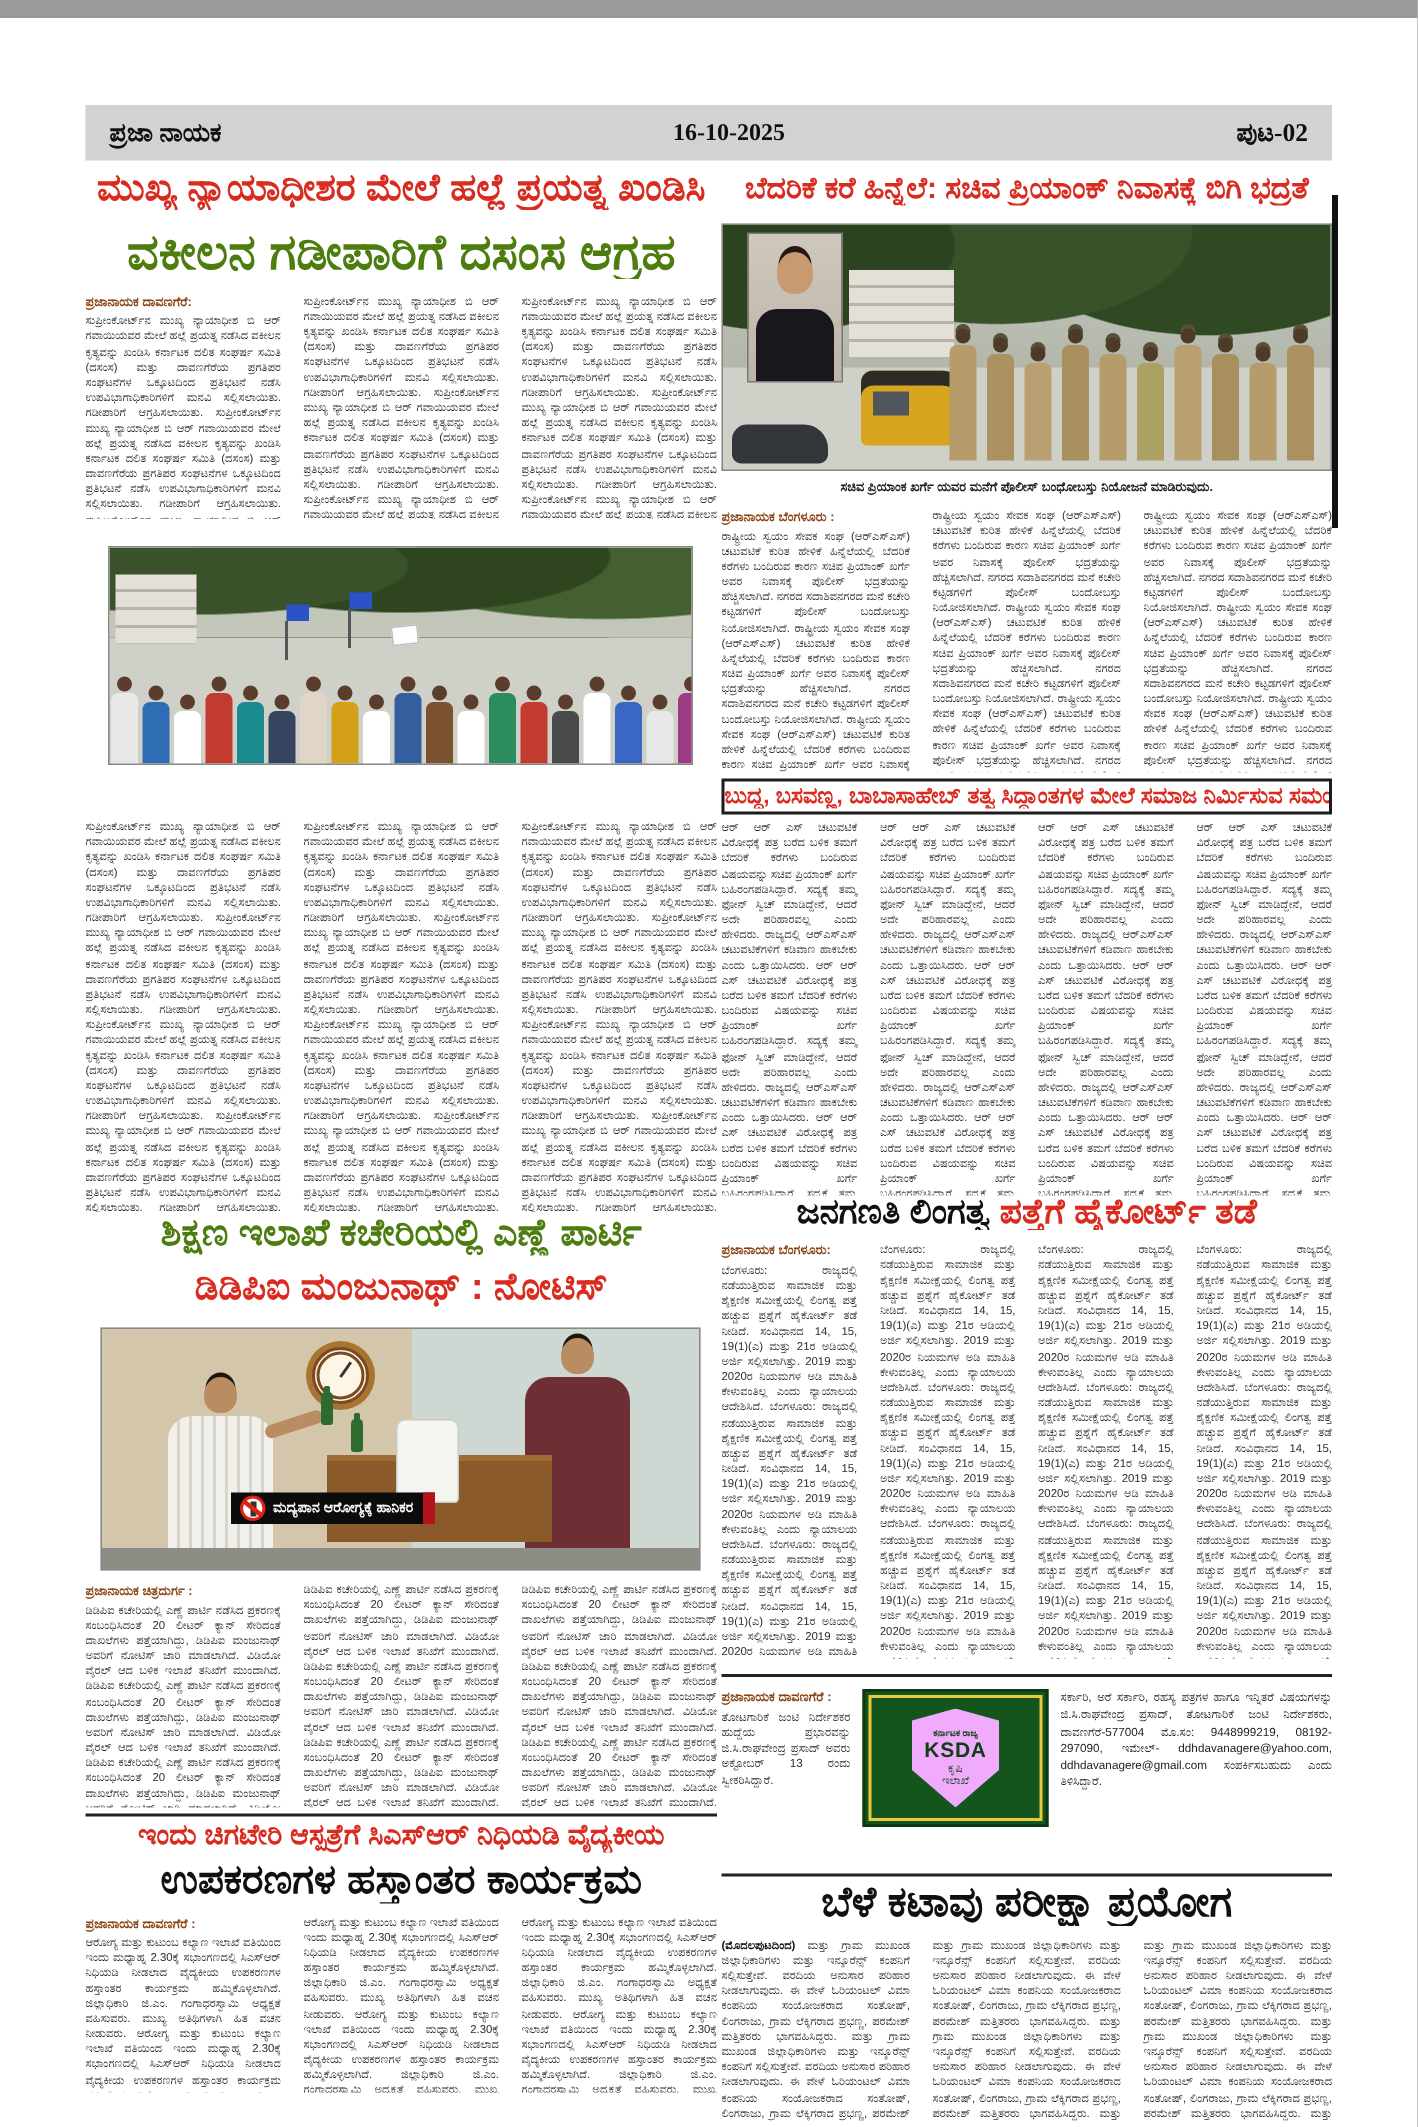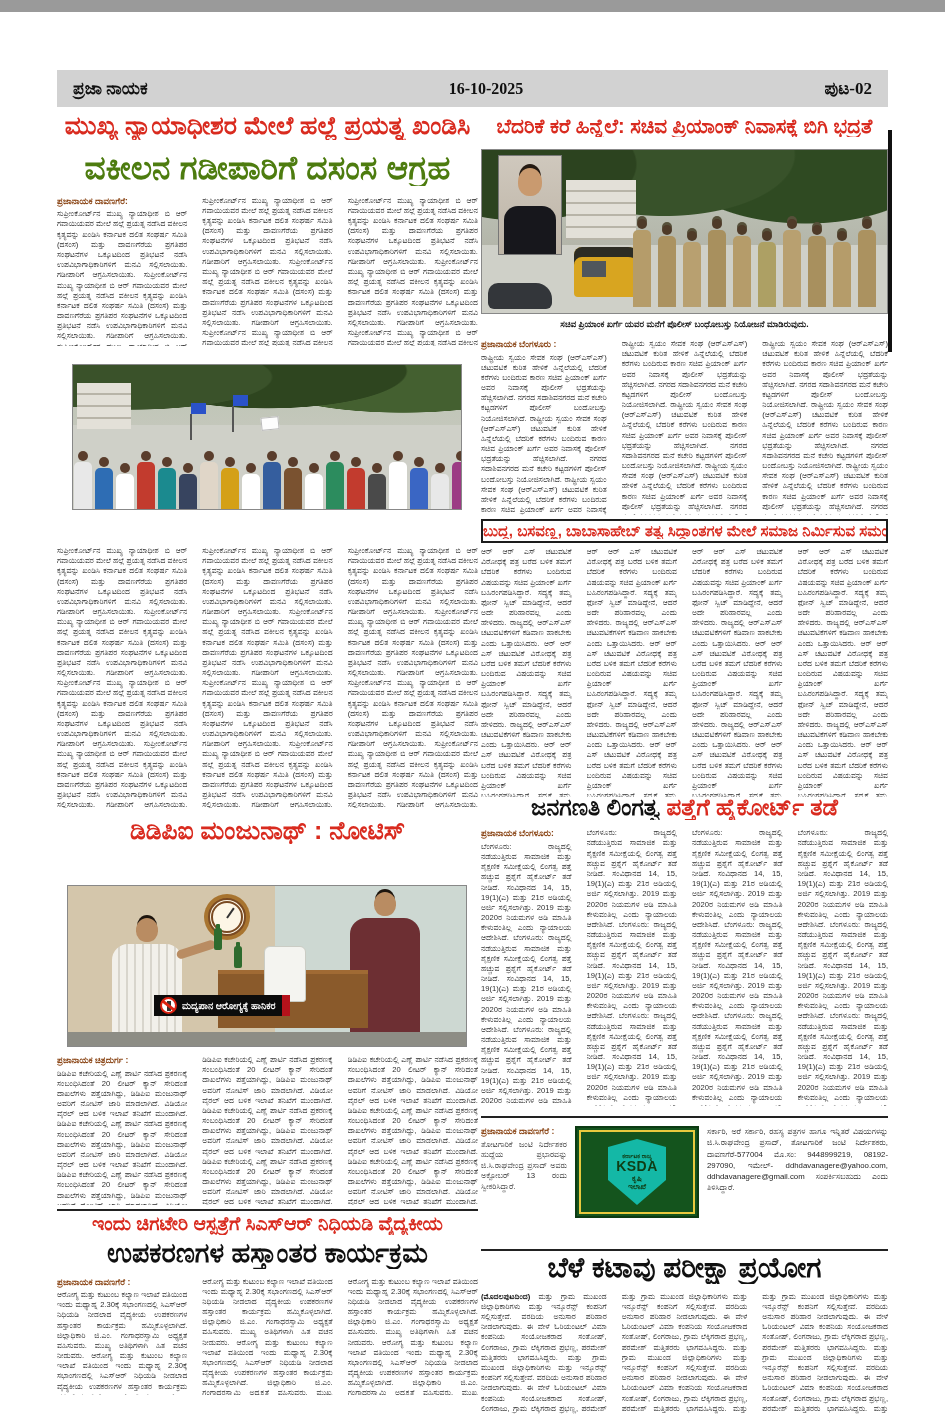--- a/index.html
+++ b/index.html
@@ -63,24 +63,24 @@
 .bottle{position:absolute;width:8px;height:22px;background:#2e6b2e;border-radius:3px 3px 2px 2px;box-shadow:0 -6px 0 -2px #2e6b2e}
 .table{position:absolute;background:#8a5a2b;box-shadow:inset 0 4px 0 #a06a34}
 .jerrycan{position:absolute;width:42px;height:56px;background:#f4f4f0;border:1px solid #caccc4;border-radius:6px 6px 3px 3px}
 .banner{position:absolute;background:#0c0c0c;display:flex;align-items:center;gap:5px;padding:2px 6px;border-right:8px solid #b5121b}
 .banner .ban-text{color:#fff;font-size:9.5px;font-weight:bold;white-space:nowrap}
 .no-icon{width:17px;height:17px;border-radius:50%;border:2.5px solid #d21; background:#fff;position:relative;flex:0 0 auto}
 .no-icon:before{content:"";position:absolute;left:5px;top:2px;width:4px;height:10px;background:#333}
 .no-icon:after{content:"";position:absolute;left:-1px;top:5px;width:15px;height:2.6px;background:#d21;transform:rotate(38deg)}
 
 .ksda{display:flex;align-items:center;justify-content:center;background:#14541d;border:2px solid #0c3a12;outline:2px solid #e8c93e;outline-offset:-6px}
-.shield{width:58px;height:66px;background:#14b8a6;clip-path:polygon(50% 0,100% 12%,100% 62%,50% 100%,0 62%,0 12%);display:flex;flex-direction:column;align-items:center;justify-content:center;text-align:center;color:#0f3d14;line-height:1.1}
+.shield{width:58px;height:66px;background:#f0abfc;clip-path:polygon(50% 0,100% 12%,100% 62%,50% 100%,0 62%,0 12%);display:flex;flex-direction:column;align-items:center;justify-content:center;text-align:center;color:#0f3d14;line-height:1.1}
 .shield .s1{font-size:6px;font-weight:bold}
 .shield .s2{font-size:14px;font-weight:bold;letter-spacing:.5px}
-.shield .s3{font-size:7.5px;font-weight:bold}
+.shield .s3{font-size:7.5px;font-weight:normal}
 
 .horti-left{font-size:7.8px;line-height:1.35;text-align:justify;color:#2d2d2d;overflow:hidden}
 .horti-right{font-size:7.8px;line-height:1.45;text-align:justify;color:#222;overflow:hidden}
 .cont-tag{font-weight:bold;color:#111}
 </style>
 </head>
 <body>
 
 <div class="page">
 
@@ -276,20 +276,21 @@
       <div class="col">
         <span>ಆರ್ ಆರ್ ಎಸ್ ಚಟುವಟಿಕೆ ವಿರೋಧಕ್ಕೆ ಪತ್ರ ಬರೆದ ಬಳಿಕ ತಮಗೆ ಬೆದರಿಕೆ ಕರೆಗಳು ಬಂದಿರುವ ವಿಷಯವನ್ನು ಸಚಿವ ಪ್ರಿಯಾಂಕ್ ಖರ್ಗೆ ಬಹಿರಂಗಪಡಿಸಿದ್ದಾರೆ. ಸದ್ಯಕ್ಕೆ ತಮ್ಮ ಫೋನ್ ಸ್ವಿಚ್ ಮಾಡಿದ್ದೇನೆ, ಆದರೆ ಅದೇ ಪರಿಹಾರವಲ್ಲ ಎಂದು ಹೇಳಿದರು. ರಾಜ್ಯದಲ್ಲಿ ಆರ್‌ಎಸ್‌ಎಸ್ ಚಟುವಟಿಕೆಗಳಿಗೆ ಕಡಿವಾಣ ಹಾಕಬೇಕು ಎಂದು ಒತ್ತಾಯಿಸಿದರು.  ಆರ್ ಆರ್ ಎಸ್ ಚಟುವಟಿಕೆ ವಿರೋಧಕ್ಕೆ ಪತ್ರ ಬರೆದ ಬಳಿಕ ತಮಗೆ ಬೆದರಿಕೆ ಕರೆಗಳು ಬಂದಿರುವ ವಿಷಯವನ್ನು ಸಚಿವ ಪ್ರಿಯಾಂಕ್ ಖರ್ಗೆ ಬಹಿರಂಗಪಡಿಸಿದ್ದಾರೆ. ಸದ್ಯಕ್ಕೆ ತಮ್ಮ ಫೋನ್ ಸ್ವಿಚ್ ಮಾಡಿದ್ದೇನೆ, ಆದರೆ ಅದೇ ಪರಿಹಾರವಲ್ಲ ಎಂದು ಹೇಳಿದರು. ರಾಜ್ಯದಲ್ಲಿ ಆರ್‌ಎಸ್‌ಎಸ್ ಚಟುವಟಿಕೆಗಳಿಗೆ ಕಡಿವಾಣ ಹಾಕಬೇಕು ಎಂದು ಒತ್ತಾಯಿಸಿದರು.  ಆರ್ ಆರ್ ಎಸ್ ಚಟುವಟಿಕೆ ವಿರೋಧಕ್ಕೆ ಪತ್ರ ಬರೆದ ಬಳಿಕ ತಮಗೆ ಬೆದರಿಕೆ ಕರೆಗಳು ಬಂದಿರುವ ವಿಷಯವನ್ನು ಸಚಿವ ಪ್ರಿಯಾಂಕ್ ಖರ್ಗೆ ಬಹಿರಂಗಪಡಿಸಿದ್ದಾರೆ. ಸದ್ಯಕ್ಕೆ ತಮ್ಮ ಫೋನ್ ಸ್ವಿಚ್ ಮಾಡಿದ್ದೇನೆ, ಆದರೆ ಅದೇ ಪರಿಹಾರವಲ್ಲ ಎಂದು ಹೇಳಿದರು. ರಾಜ್ಯದಲ್ಲಿ ಆರ್‌ಎಸ್‌ಎಸ್ ಚಟುವಟಿಕೆಗಳಿಗೆ ಕಡಿವಾಣ ಹಾಕಬೇಕು ಎಂದು ಒತ್ತಾಯಿಸಿದರು.  ಆರ್ ಆರ್ ಎಸ್ ಚಟುವಟಿಕೆ ವಿರೋಧಕ್ಕೆ ಪತ್ರ ಬರೆದ ಬಳಿಕ ತಮಗೆ ಬೆದರಿಕೆ ಕರೆಗಳು ಬಂದಿರುವ ವಿಷಯವನ್ನು ಸಚಿವ ಪ್ರಿಯಾಂಕ್ ಖರ್ಗೆ ಬಹಿರಂಗಪಡಿಸಿದ್ದಾರೆ. ಸದ್ಯಕ್ಕೆ ತಮ್ಮ ಫೋನ್ ಸ್ವಿಚ್ ಮಾಡಿದ್ದೇನೆ, ಆದರೆ ಅದೇ ಪರಿಹಾರವಲ್ಲ ಎಂದು ಹೇಳಿದರು. ರಾಜ್ಯದಲ್ಲಿ ಆರ್‌ಎಸ್‌ಎಸ್ ಚಟುವಟಿಕೆಗಳಿಗೆ ಕಡಿವಾಣ ಹಾಕಬೇಕು ಎಂದು ಒತ್ತಾಯಿಸಿದರು. </span>
         
         
       </div>
       <div class="col"><span>ಆರ್ ಆರ್ ಎಸ್ ಚಟುವಟಿಕೆ ವಿರೋಧಕ್ಕೆ ಪತ್ರ ಬರೆದ ಬಳಿಕ ತಮಗೆ ಬೆದರಿಕೆ ಕರೆಗಳು ಬಂದಿರುವ ವಿಷಯವನ್ನು ಸಚಿವ ಪ್ರಿಯಾಂಕ್ ಖರ್ಗೆ ಬಹಿರಂಗಪಡಿಸಿದ್ದಾರೆ. ಸದ್ಯಕ್ಕೆ ತಮ್ಮ ಫೋನ್ ಸ್ವಿಚ್ ಮಾಡಿದ್ದೇನೆ, ಆದರೆ ಅದೇ ಪರಿಹಾರವಲ್ಲ ಎಂದು ಹೇಳಿದರು. ರಾಜ್ಯದಲ್ಲಿ ಆರ್‌ಎಸ್‌ಎಸ್ ಚಟುವಟಿಕೆಗಳಿಗೆ ಕಡಿವಾಣ ಹಾಕಬೇಕು ಎಂದು ಒತ್ತಾಯಿಸಿದರು.  ಆರ್ ಆರ್ ಎಸ್ ಚಟುವಟಿಕೆ ವಿರೋಧಕ್ಕೆ ಪತ್ರ ಬರೆದ ಬಳಿಕ ತಮಗೆ ಬೆದರಿಕೆ ಕರೆಗಳು ಬಂದಿರುವ ವಿಷಯವನ್ನು ಸಚಿವ ಪ್ರಿಯಾಂಕ್ ಖರ್ಗೆ ಬಹಿರಂಗಪಡಿಸಿದ್ದಾರೆ. ಸದ್ಯಕ್ಕೆ ತಮ್ಮ ಫೋನ್ ಸ್ವಿಚ್ ಮಾಡಿದ್ದೇನೆ, ಆದರೆ ಅದೇ ಪರಿಹಾರವಲ್ಲ ಎಂದು ಹೇಳಿದರು. ರಾಜ್ಯದಲ್ಲಿ ಆರ್‌ಎಸ್‌ಎಸ್ ಚಟುವಟಿಕೆಗಳಿಗೆ ಕಡಿವಾಣ ಹಾಕಬೇಕು ಎಂದು ಒತ್ತಾಯಿಸಿದರು.  ಆರ್ ಆರ್ ಎಸ್ ಚಟುವಟಿಕೆ ವಿರೋಧಕ್ಕೆ ಪತ್ರ ಬರೆದ ಬಳಿಕ ತಮಗೆ ಬೆದರಿಕೆ ಕರೆಗಳು ಬಂದಿರುವ ವಿಷಯವನ್ನು ಸಚಿವ ಪ್ರಿಯಾಂಕ್ ಖರ್ಗೆ ಬಹಿರಂಗಪಡಿಸಿದ್ದಾರೆ. ಸದ್ಯಕ್ಕೆ ತಮ್ಮ ಫೋನ್ ಸ್ವಿಚ್ ಮಾಡಿದ್ದೇನೆ, ಆದರೆ ಅದೇ ಪರಿಹಾರವಲ್ಲ ಎಂದು ಹೇಳಿದರು. ರಾಜ್ಯದಲ್ಲಿ ಆರ್‌ಎಸ್‌ಎಸ್ ಚಟುವಟಿಕೆಗಳಿಗೆ ಕಡಿವಾಣ ಹಾಕಬೇಕು ಎಂದು ಒತ್ತಾಯಿಸಿದರು.  ಆರ್ ಆರ್ ಎಸ್ ಚಟುವಟಿಕೆ ವಿರೋಧಕ್ಕೆ ಪತ್ರ ಬರೆದ ಬಳಿಕ ತಮಗೆ ಬೆದರಿಕೆ ಕರೆಗಳು ಬಂದಿರುವ ವಿಷಯವನ್ನು ಸಚಿವ ಪ್ರಿಯಾಂಕ್ ಖರ್ಗೆ ಬಹಿರಂಗಪಡಿಸಿದ್ದಾರೆ. ಸದ್ಯಕ್ಕೆ ತಮ್ಮ ಫೋನ್ ಸ್ವಿಚ್ ಮಾಡಿದ್ದೇನೆ, ಆದರೆ ಅದೇ ಪರಿಹಾರವಲ್ಲ ಎಂದು ಹೇಳಿದರು. ರಾಜ್ಯದಲ್ಲಿ ಆರ್‌ಎಸ್‌ಎಸ್ ಚಟುವಟಿಕೆಗಳಿಗೆ ಕಡಿವಾಣ ಹಾಕಬೇಕು ಎಂದು ಒತ್ತಾಯಿಸಿದರು.  ಆರ್ ಆರ್ ಎಸ್ ಚಟುವಟಿಕೆ ವಿರೋಧಕ್ಕೆ ಪತ್ರ ಬರೆದ ಬಳಿಕ ತಮಗೆ ಬೆದರಿಕೆ ಕರೆಗಳು ಬಂದಿರುವ ವಿಷಯವನ್ನು ಸಚಿವ ಪ್ರಿಯಾಂಕ್ ಖರ್ಗೆ ಬಹಿರಂಗಪಡಿಸಿದ್ದಾರೆ. ಸದ್ಯಕ್ಕೆ ತಮ್ಮ ಫೋನ್ ಸ್ವಿಚ್ ಮಾಡಿದ್ದೇನೆ, ಆದರೆ ಅದೇ ಪರಿಹಾರವಲ್ಲ ಎಂದು ಹೇಳಿದರು. ರಾಜ್ಯದಲ್ಲಿ ಆರ್‌ಎಸ್‌ಎಸ್ ಚಟುವಟಿಕೆಗಳಿಗೆ ಕಡಿವಾಣ ಹಾಕಬೇಕು ಎಂದು ಒತ್ತಾಯಿಸಿದರು.  ಆರ್ ಆರ್ ಎಸ್ ಚಟುವಟಿಕೆ ವಿರೋಧಕ್ಕೆ ಪತ್ರ ಬರೆದ ಬಳಿಕ ತಮಗೆ ಬೆದರಿಕೆ ಕರೆಗಳು ಬಂದಿರುವ ವಿಷಯವನ್ನು ಸಚಿವ ಪ್ರಿಯಾಂಕ್ ಖರ್ಗೆ ಬಹಿರಂಗಪಡಿಸಿದ್ದಾರೆ. ಸದ್ಯಕ್ಕೆ ತಮ್ಮ ಫೋನ್ ಸ್ವಿಚ್ ಮಾಡಿದ್ದೇನೆ, ಆದರೆ ಅದೇ ಪರಿಹಾರವಲ್ಲ ಎಂದು ಹೇಳಿದರು. ರಾಜ್ಯದಲ್ಲಿ ಆರ್‌ಎಸ್‌ಎಸ್ ಚಟುವಟಿಕೆಗಳಿಗೆ ಕಡಿವಾಣ ಹಾಕಬೇಕು ಎಂದು ಒತ್ತಾಯಿಸಿದರು. </span></div>
     </div>
   </div>
 
   <div class="abs" style="left:57px;top:797px;width:421px;height:399px">
+    <div class="hl blue" style="font-size:25px">ಶಿಕ್ಷಣ ಇಲಾಖೆ ಕಚೇರಿಯಲ್ಲಿ ಎಣ್ಣೆ ಪಾರ್ಟಿ</div>
     <div class="hl red" style="font-size:25px;margin-top:8px">ಡಿಡಿಪಿಐ ಮಂಜುನಾಥ್ : ನೋಟಿಸ್</div>
     <div class="photo" style="position:absolute;left:10px;top:76px;width:400px;height:162px">
       <div class="oilwall"></div>
       <div class="clock" style="left:140px;top:12px"></div>
       <div class="man" style="left:34px;bottom:10px;width:90px;height:118px">
         <div class="m-head"></div>
         <div class="m-torso stripes"></div>
       </div>
       <div class="arm" style="left:108px;bottom:92px"></div>
       <div class="bottle" style="left:146px;bottom:96px"></div>

